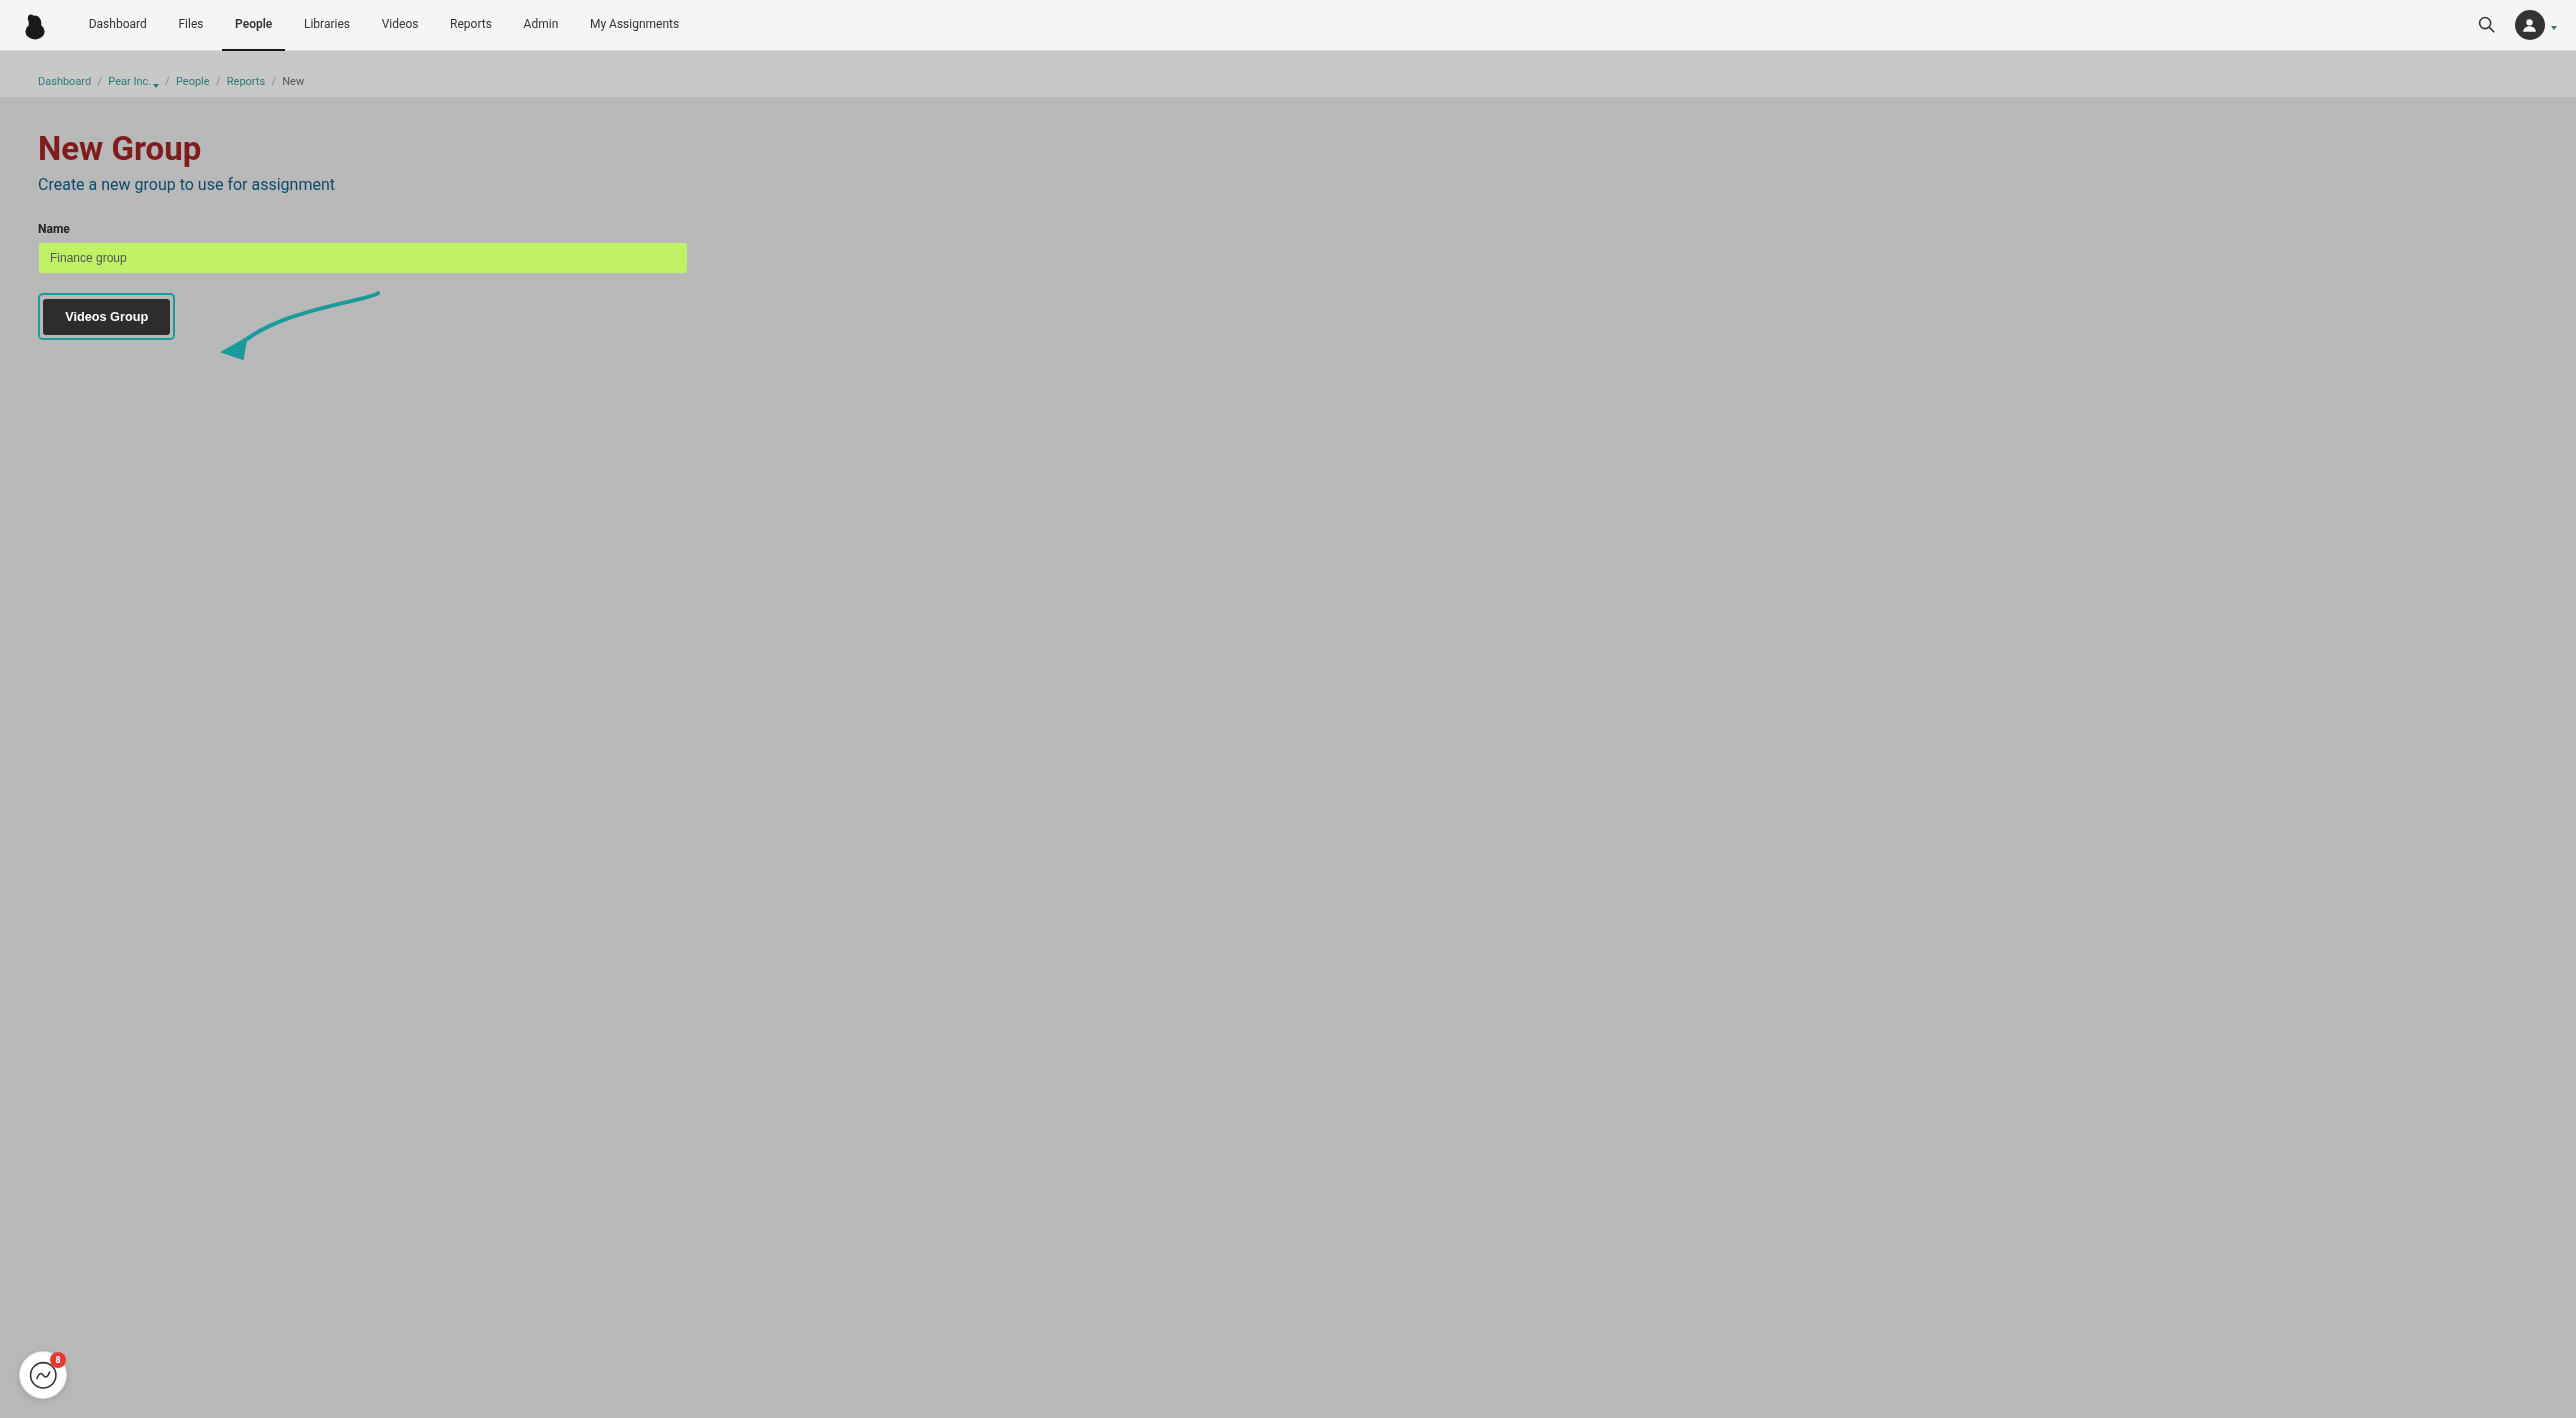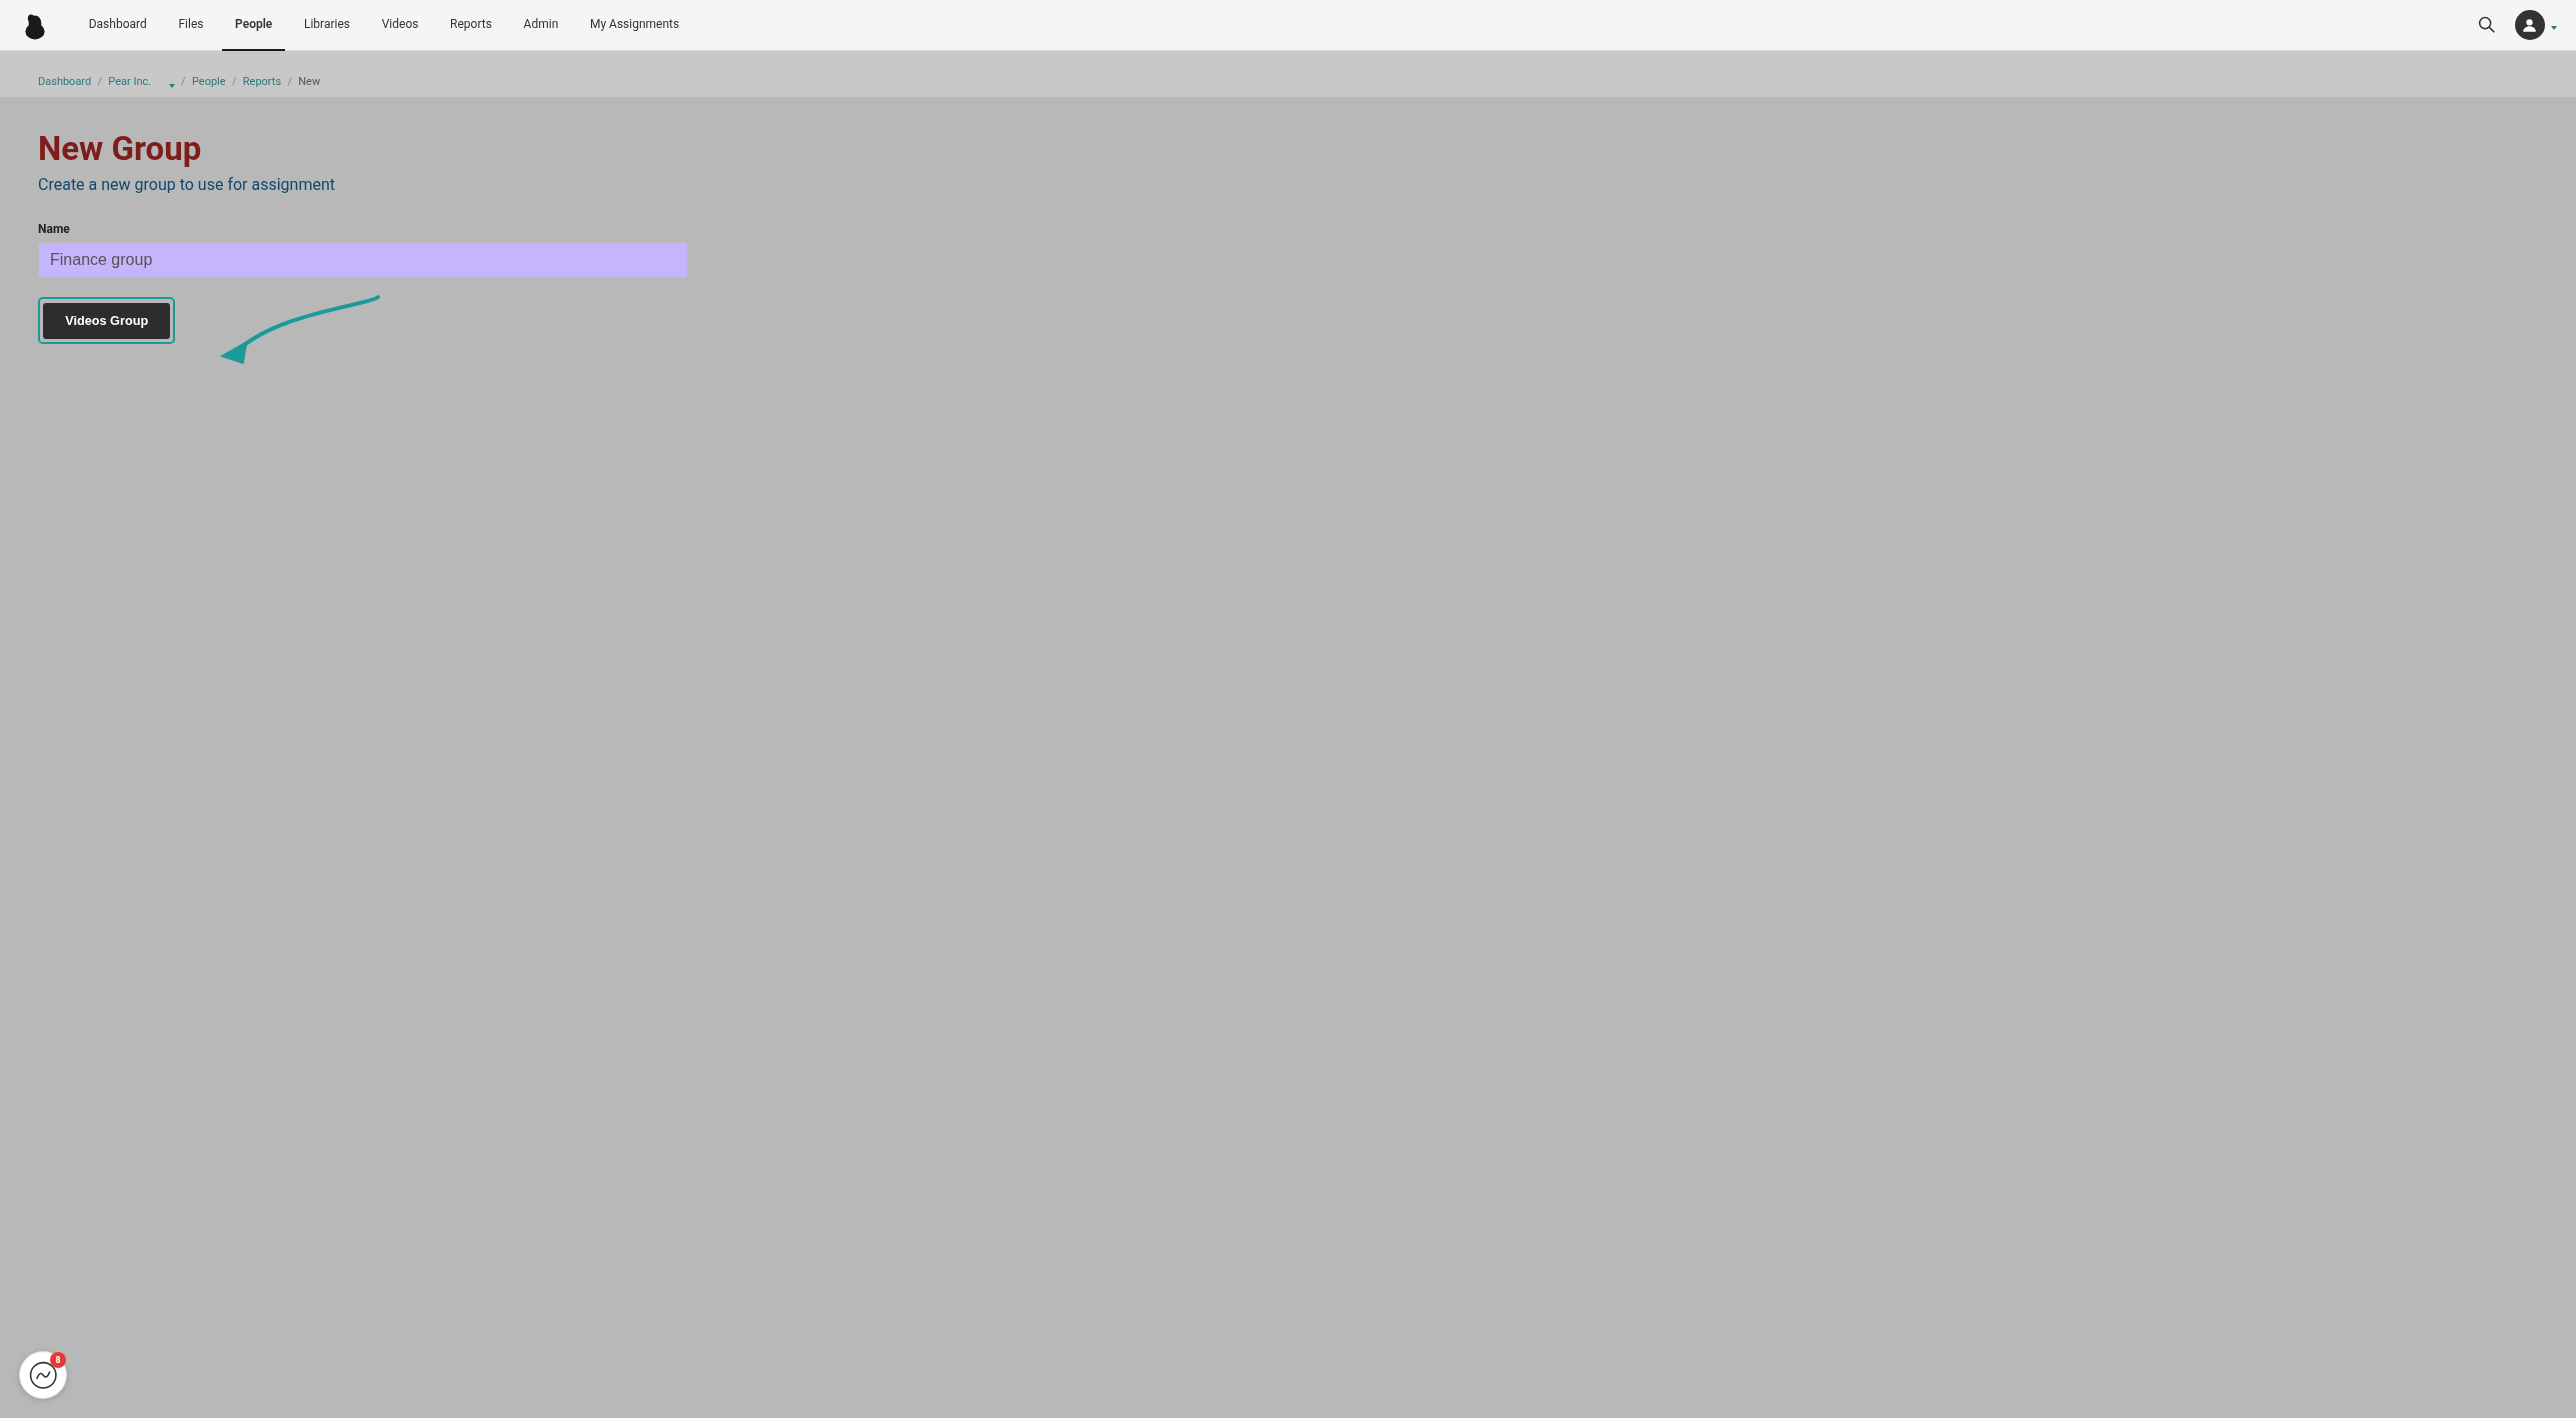--- a/index.html
+++ b/index.html
@@ -115,21 +115,21 @@
       color: #888;
     }
 
     .breadcrumb-current {
       color: #555;
     }
 
     .breadcrumb-org {
       display: flex;
       align-items: flex-end;
-      gap: 16px;
+      gap: 0;
       color: #2a7a7a;
       cursor: pointer;
     }
 
     .chevron-down {
       display: inline-block;
       width: 0;
       height: 0;
       border-left: 3.2px solid transparent;
       border-right: 3.2px solid transparent;
@@ -166,24 +166,24 @@
       font-size: 12px;
       color: #222;
       margin-bottom: 6.3px;
       font-weight: 700;
     }
 
     .form-input {
       width: 650px;
       max-width: 100%;
       padding: 8px 11px;
-      font-size: 16px;
+      font-size: 12px;
       border: 0.8px solid #bbb;
       border-radius: 3.2px;
-      background: #c4b5fd;
+      background: #bef264;
       color: #555;
       outline: none;
     }
 
     
     .create-group-container {
       position: relative;
       display: inline-block;
     }
 

